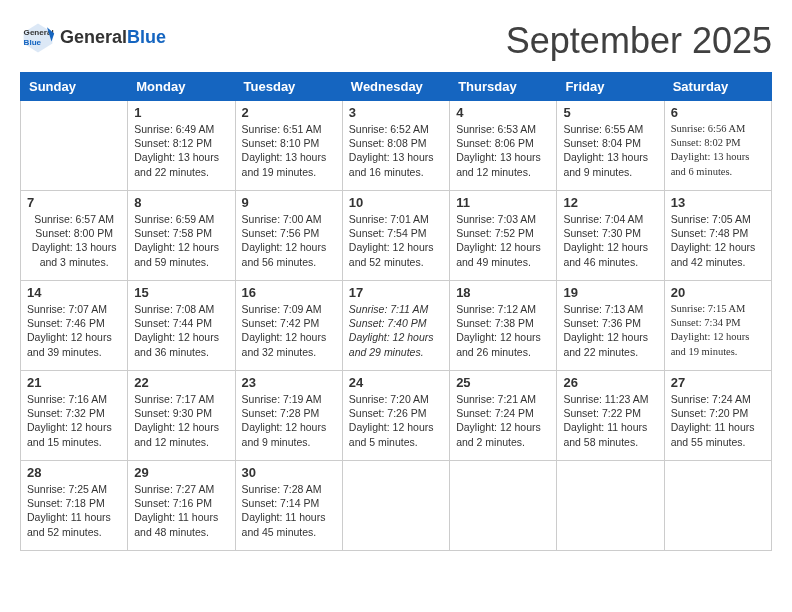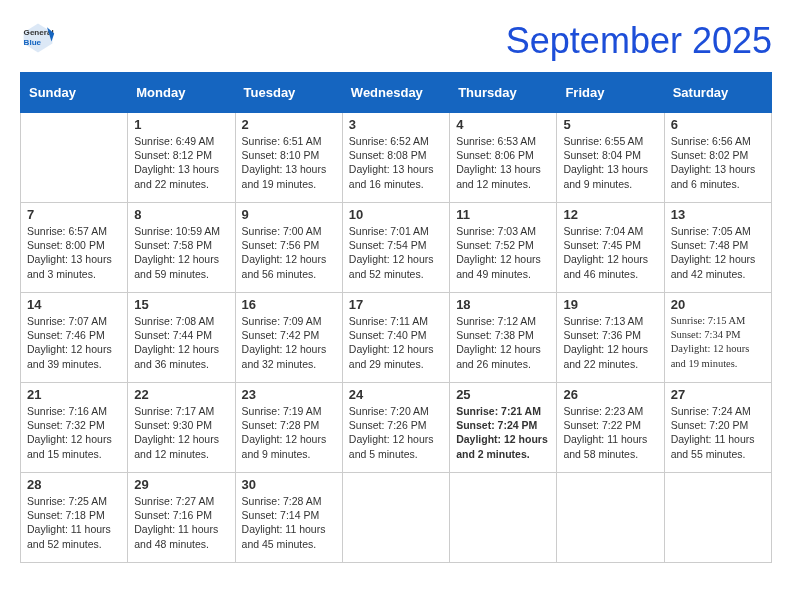--- a/index.html
+++ b/index.html
@@ -31,36 +31,36 @@
     .logo-icon {
       width: 36px;
       height: 36px;
     }
     .title-block {
       text-align: right;
     }
     .month-title {
       font-size: 36px;
       font-weight: normal;
-      color: #1d4ed8;
+      color: #404040;
     }
     .subtitle {
       font-size: 15px;
       color: #555;
     }
     .calendar {
       width: 100%;
       border-collapse: collapse;
       border: 1px solid #ccc;
     }
     .calendar th {
       background-color: #1565c0;
       color: #fff;
       text-align: left;
-      padding: 12px 8px;
+      padding: 6px 8px;
       font-size: 13px;
       font-weight: bold;
       border: 1px solid #1565c0;
     }
     .calendar td {
       vertical-align: top;
       padding: 4px 6px;
       border: 1px solid #ccc;
       width: 107px;
       font-size: 10.5px;
@@ -82,20 +82,25 @@
 <body>
 
 <div class="header">
   <div class="logo">
     <svg class="logo-icon" viewBox="0 0 40 40">
       <polygon points="20,4 36,14 36,26 20,36 4,26 4,14" fill="#1565c0" opacity="0.15"></polygon>
       <text x="4" y="17" font-size="9" font-weight="bold" fill="#333" font-family="Arial">General</text>
       <text x="4" y="28" font-size="9" font-weight="bold" fill="#1565c0" font-family="Arial">Blue</text>
       <polygon points="30,8 38,15 35,24" fill="#1565c0"></polygon>
     </svg>
+    <div>
+      <div class="logo-text">
+        <span class="logo-general">General</span><span class="logo-blue">Blue</span>
+      </div>
+    </div>
   </div>
   <div class="title-block">
     <div class="month-title">September 2025</div>
   </div>
 </div>
 
 <table class="calendar" id="cal-table">
   <thead id="cal-head">
       <tr>
         <th>Sunday</th>
@@ -140,37 +145,37 @@
         </td>
         <td>
           <span class="day-num">5</span>
           <div class="cell-text" style="white-space: pre-line;">Sunrise: 6:55 AM
 Sunset: 8:04 PM
 Daylight: 13 hours
 and 9 minutes.</div>
         </td>
         <td>
           <span class="day-num">6</span>
-          <div class="cell-text" style="white-space: pre-line;">Sunrise: 6:56 AM
+          <div class="cell-text" style="white-space: pre-line; font-family: Liberation Serif, serif;">Sunrise: 6:56 AM
 Sunset: 8:02 PM
 Daylight: 13 hours
 and 6 minutes.</div>
         </td>
       </tr>
       <tr>
         <td>
           <span class="day-num">7</span>
-          <div class="cell-text" style="white-space: pre-line;">Sunrise: 6:57 AM
+          <div class="cell-text" style="white-space: pre-line; text-align: center;">Sunrise: 6:57 AM
 Sunset: 8:00 PM
 Daylight: 13 hours
 and 3 minutes.</div>
         </td>
         <td>
           <span class="day-num">8</span>
-          <div class="cell-text" style="white-space: pre-line;">Sunrise: 10:59 AM
+          <div class="cell-text" style="white-space: pre-line;">Sunrise: 6:59 AM
 Sunset: 7:58 PM
 Daylight: 12 hours
 and 59 minutes.</div>
         </td>
         <td>
           <span class="day-num">9</span>
           <div class="cell-text" style="white-space: pre-line;">Sunrise: 7:00 AM
 Sunset: 7:56 PM
 Daylight: 12 hours
 and 56 minutes.</div>
@@ -185,21 +190,21 @@
         <td>
           <span class="day-num">11</span>
           <div class="cell-text" style="white-space: pre-line;">Sunrise: 7:03 AM
 Sunset: 7:52 PM
 Daylight: 12 hours
 and 49 minutes.</div>
         </td>
         <td>
           <span class="day-num">12</span>
           <div class="cell-text" style="white-space: pre-line;">Sunrise: 7:04 AM
-Sunset: 7:45 PM
+Sunset: 7:30 PM
 Daylight: 12 hours
 and 46 minutes.</div>
         </td>
         <td>
           <span class="day-num">13</span>
           <div class="cell-text" style="white-space: pre-line;">Sunrise: 7:05 AM
 Sunset: 7:48 PM
 Daylight: 12 hours
 and 42 minutes.</div>
         </td>
@@ -221,21 +226,21 @@
         </td>
         <td>
           <span class="day-num">16</span>
           <div class="cell-text" style="white-space: pre-line;">Sunrise: 7:09 AM
 Sunset: 7:42 PM
 Daylight: 12 hours
 and 32 minutes.</div>
         </td>
         <td>
           <span class="day-num">17</span>
-          <div class="cell-text" style="white-space: pre-line;">Sunrise: 7:11 AM
+          <div class="cell-text" style="white-space: pre-line; font-style: italic;">Sunrise: 7:11 AM
 Sunset: 7:40 PM
 Daylight: 12 hours
 and 29 minutes.</div>
         </td>
         <td>
           <span class="day-num">18</span>
           <div class="cell-text" style="white-space: pre-line;">Sunrise: 7:12 AM
 Sunset: 7:38 PM
 Daylight: 12 hours
 and 26 minutes.</div>
@@ -279,28 +284,28 @@
         </td>
         <td>
           <span class="day-num">24</span>
           <div class="cell-text" style="white-space: pre-line;">Sunrise: 7:20 AM
 Sunset: 7:26 PM
 Daylight: 12 hours
 and 5 minutes.</div>
         </td>
         <td>
           <span class="day-num">25</span>
-          <div class="cell-text" style="white-space: pre-line; font-weight: bold;">Sunrise: 7:21 AM
+          <div class="cell-text" style="white-space: pre-line;">Sunrise: 7:21 AM
 Sunset: 7:24 PM
 Daylight: 12 hours
 and 2 minutes.</div>
         </td>
         <td>
           <span class="day-num">26</span>
-          <div class="cell-text" style="white-space: pre-line;">Sunrise: 2:23 AM
+          <div class="cell-text" style="white-space: pre-line;">Sunrise: 11:23 AM
 Sunset: 7:22 PM
 Daylight: 11 hours
 and 58 minutes.</div>
         </td>
         <td>
           <span class="day-num">27</span>
           <div class="cell-text" style="white-space: pre-line;">Sunrise: 7:24 AM
 Sunset: 7:20 PM
 Daylight: 11 hours
 and 55 minutes.</div>

